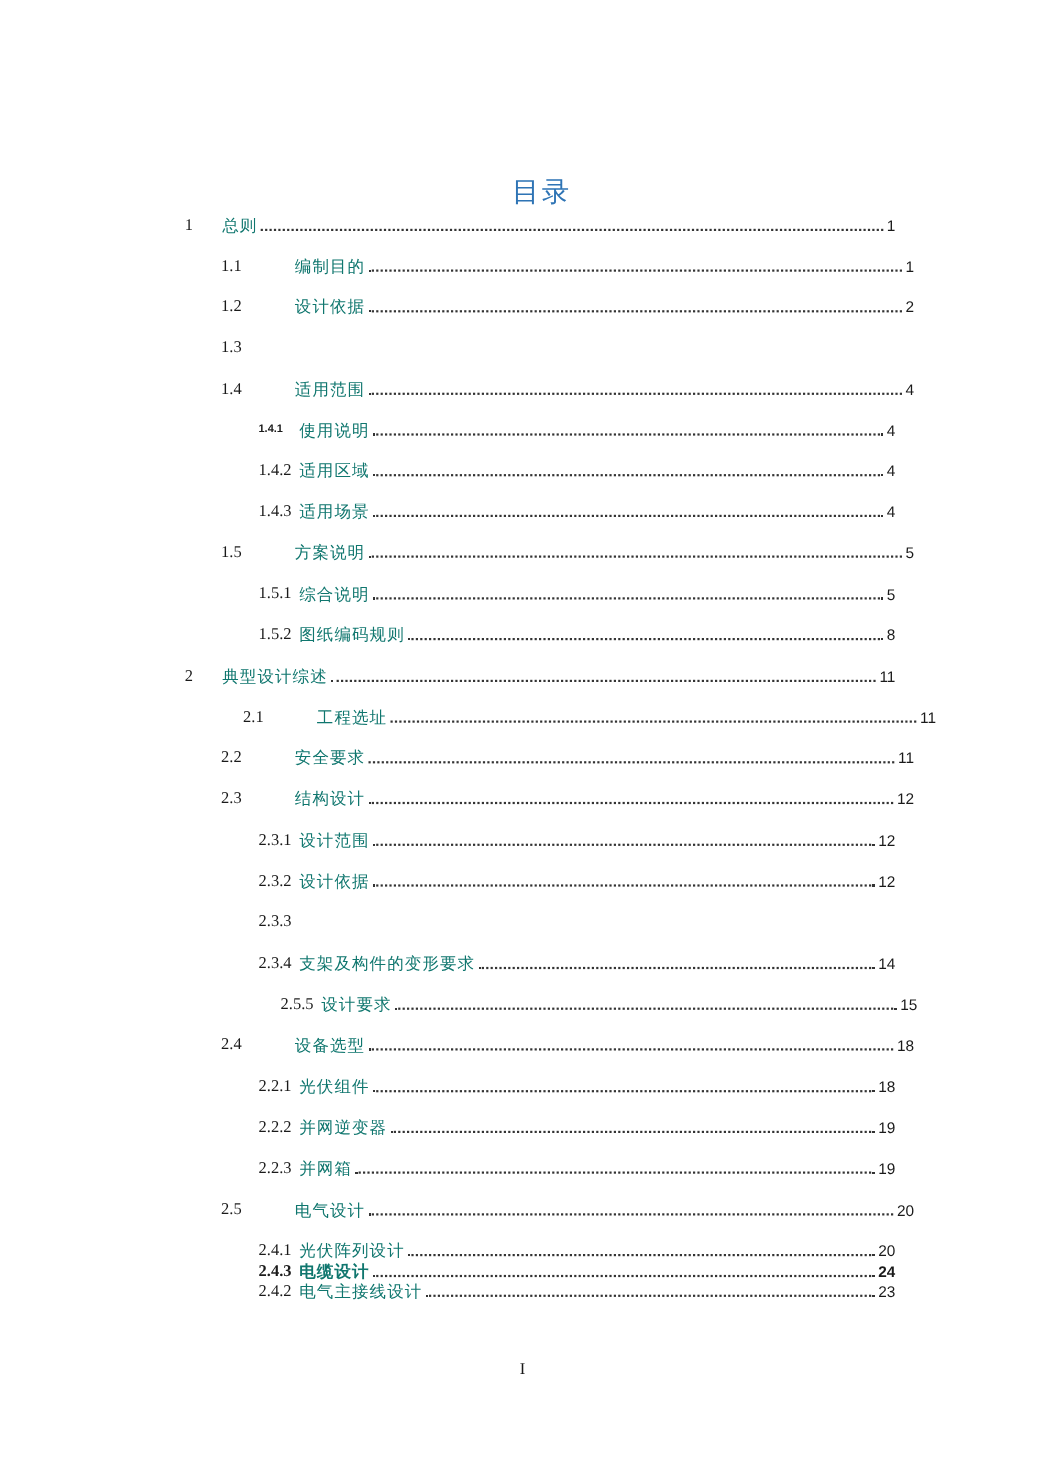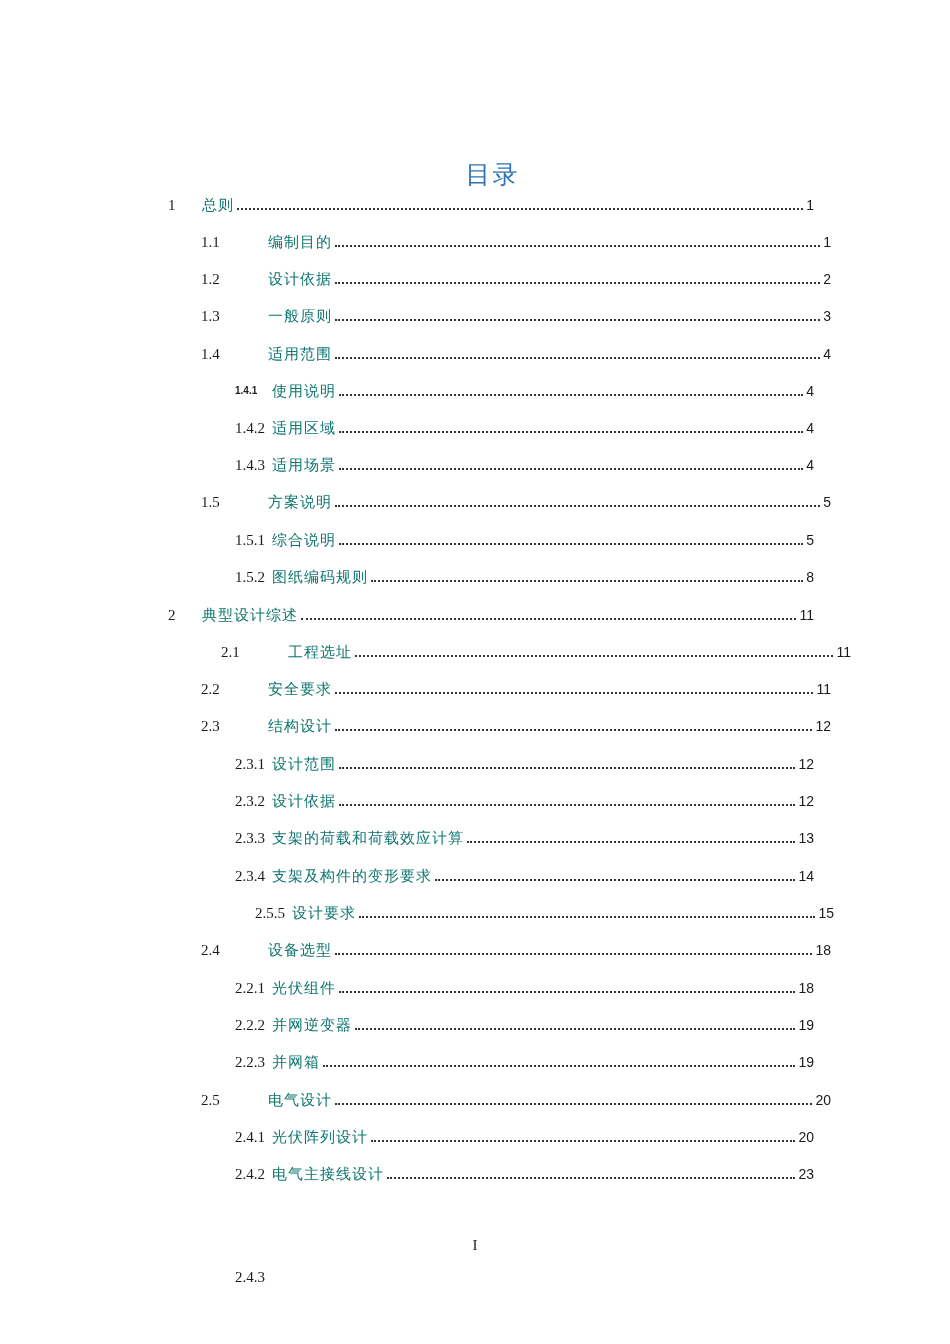--- a/index.html
+++ b/index.html
@@ -133,25 +133,20 @@
       <div class="toc-entry level-2" style="top: 267px;">
     <span class="num">1.2</span>
     <span class="text-leader">
       <span class="label">设计依据</span>
       <span class="leader"></span>
       <span class="page-num">2</span>
     </span>
   </div>
       <div class="toc-entry level-2" style="top: 304px;">
     <span class="num">1.3</span>
-    <span class="text-leader">
-      <span class="label">一般原则</span>
-      <span class="leader"></span>
-      <span class="page-num">3</span>
-    </span>
   </div>
       <div class="toc-entry level-2" style="top: 342px;">
     <span class="num">1.4</span>
     <span class="text-leader">
       <span class="label">适用范围</span>
       <span class="leader"></span>
       <span class="page-num">4</span>
     </span>
   </div>
       <div class="toc-entry level-3" style="top: 379px;">
@@ -245,25 +240,20 @@
       <div class="toc-entry level-3" style="top: 789px;">
     <span class="num">2.3.2</span>
     <span class="text-leader">
       <span class="label">设计依据</span>
       <span class="leader"></span>
       <span class="page-num">12</span>
     </span>
   </div>
       <div class="toc-entry level-3" style="top: 826px;">
     <span class="num">2.3.3</span>
-    <span class="text-leader">
-      <span class="label">支架的荷载和荷载效应计算</span>
-      <span class="leader"></span>
-      <span class="page-num">13</span>
-    </span>
   </div>
       <div class="toc-entry level-3" style="top: 864px;">
     <span class="num">2.3.4</span>
     <span class="text-leader">
       <span class="label">支架及构件的变形要求</span>
       <span class="leader"></span>
       <span class="page-num">14</span>
     </span>
   </div>
       <div class="toc-entry level-3" style="top: 901px; margin-left: 20px;">
@@ -323,19 +313,24 @@
     </span>
   </div>
       <div class="toc-entry level-3" style="top: 1162px;">
     <span class="num">2.4.2</span>
     <span class="text-leader">
       <span class="label">电气主接线设计</span>
       <span class="leader"></span>
       <span class="page-num">23</span>
     </span>
   </div>
-      <div class="toc-entry level-3" style="top: 1265px;">
+      <div class="toc-entry level-3" style="top: 1144px; font-weight: bold;">
     <span class="num">2.4.3</span>
+    <span class="text-leader">
+      <span class="label">电缆设计</span>
+      <span class="leader"></span>
+      <span class="page-num">24</span>
+    </span>
   </div>
     </div>
 
   <div class="page-footer">I</div>
 </div>
 
 </body></html>

